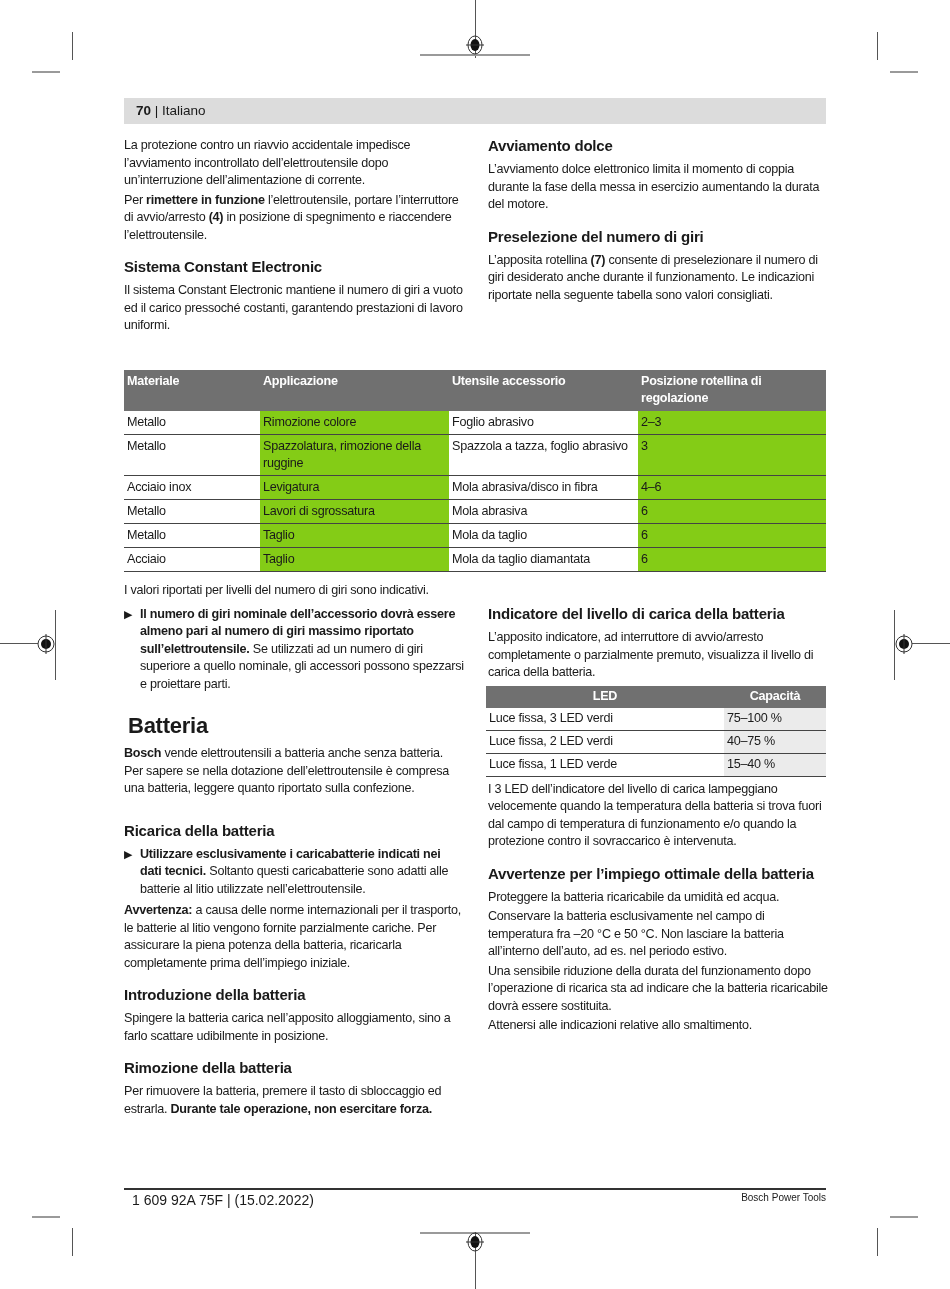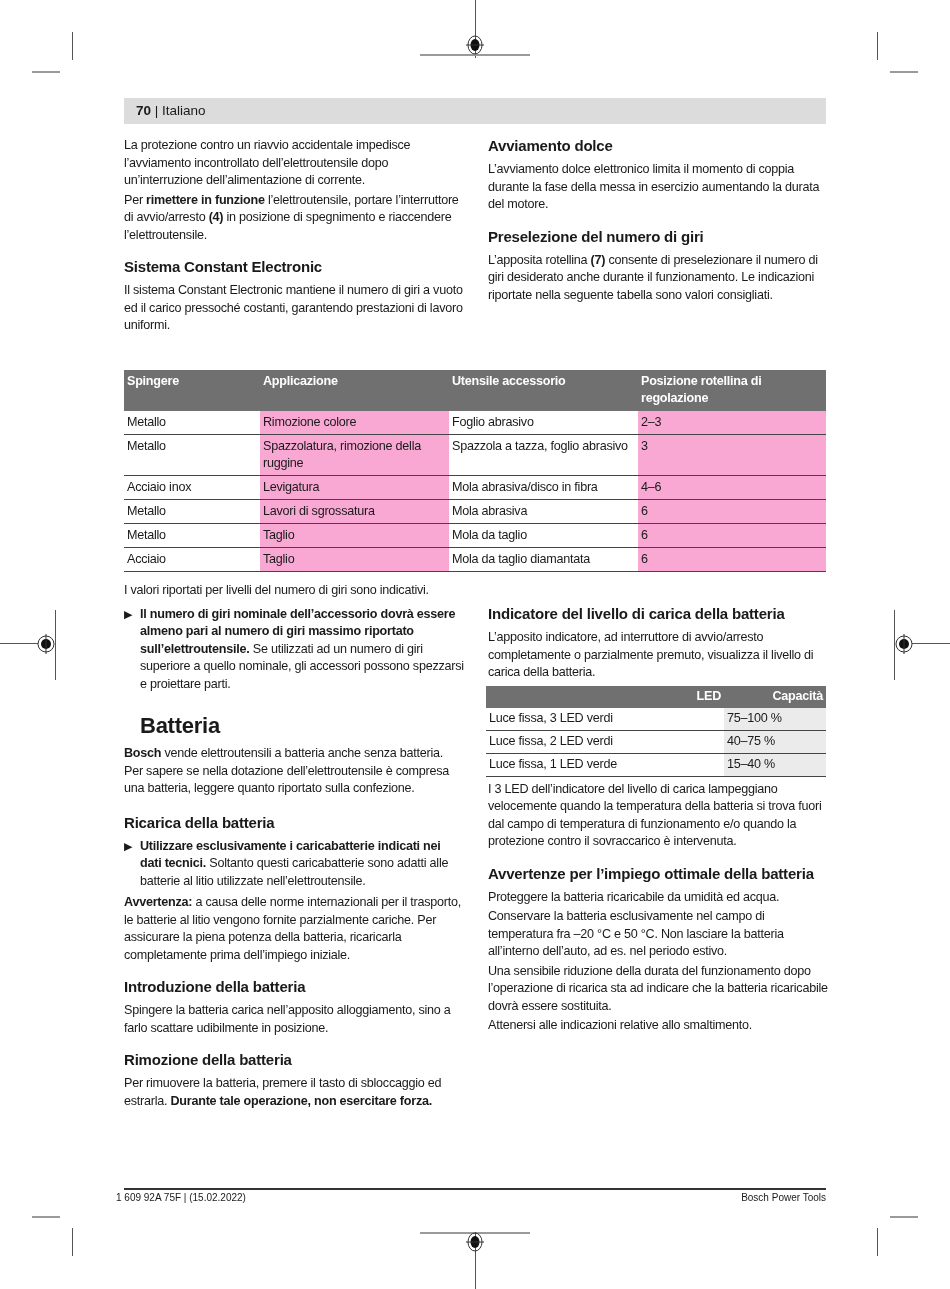--- a/index.html
+++ b/index.html
@@ -6,36 +6,36 @@
   body { width: 950px; height: 1289px; position: relative; overflow: hidden;
          font-family: "Liberation Sans", "DejaVu Sans", sans-serif; color: #1a1a1a; }
   .mark { position: absolute; background: #555; }
   .mark.gray { background: #9a9a9a; }
   .reg { position: absolute; width: 20px; height: 20px; }
   .header-bar { position: absolute; left: 124px; top: 98px; width: 702px; height: 26px;
                 background: #dcdcdc; font-size: 13.5px; line-height: 26px; }
   .header-bar .pg { font-weight: bold; padding-left: 12px; }
   .col { position: absolute; width: 340px; font-size: 12.6px; line-height: 17.5px; letter-spacing: -0.25px; }
   .col h3 { font-size: 15px; font-weight: bold; margin: 0 0 6px 0; line-height: 18px; letter-spacing: -0.2px; }
-  .col h2 { font-size: 22px; font-weight: bold; margin: 0 0 6px 16px; line-height: 26px; }
+  .col h2 { font-size: 22px; font-weight: bold; margin: 0 0 6px 4px; line-height: 26px; }
   .col p { margin: 0 0 2px 0; }
   .col .sec { margin-bottom: 14px; }
   .bullet { position: relative; padding-left: 16px; margin-bottom: 4px; }
   .bullet .tri { position: absolute; left: 0; top: 0; font-size: 11px; }
   table { border-collapse: collapse; }
   .main-table { position: absolute; left: 124px; top: 370px; width: 702px; font-size: 12.6px; line-height: 17px; letter-spacing: -0.25px; }
   .main-table th { background: #707070; color: #fff; text-align: left; font-weight: bold; vertical-align: top; padding: 3px 3px 4px 3px; }
   .main-table td { vertical-align: top; padding: 3px 3px 3px 3px; border-bottom: 1px solid #444; }
-  .main-table td.shade { background: #f9a8d4; }
+  .main-table td.shade { background: #84cc16; }
   .bat-table { width: 340px; font-size: 12.6px; line-height: 17px; margin: 4px 0 4px -2px; }
-  .bat-table th { background: #707070; color: #fff; text-align: right; font-weight: bold; padding: 2px 3px 3px 3px; }
+  .bat-table th { background: #707070; color: #fff; text-align: center; font-weight: bold; padding: 2px 3px 3px 3px; }
   .bat-table td { padding: 2px 3px 3px 3px; border-bottom: 1px solid #444; }
   .bat-table td.shade { background: #ebebeb; }
   .footer-line { position: absolute; left: 124px; top: 1188px; width: 702px; height: 2px; background: #333; }
-  .footer-left { position: absolute; left: 116px; top: 1192px; font-size: 10px; }
+  .footer-left { position: absolute; left: 132px; top: 1192px; font-size: 14px; }
   .footer-right { position: absolute; right: 124px; top: 1192px; font-size: 10px; }
 </style>
 </head>
 <body>
 
 <div class="mark" style="left:72px;top:32px;width:1px;height:28px;"></div>
 <div class="mark gray" style="left:32px;top:71px;width:28px;height:2px;"></div>
 <div class="mark" style="left:877px;top:32px;width:1px;height:28px;"></div>
 <div class="mark gray" style="left:890px;top:71px;width:28px;height:2px;"></div>
 <div class="mark" style="left:475px;top:0px;width:1px;height:58px;"></div>
@@ -101,21 +101,21 @@
 
 <table class="main-table">
   <colgroup>
       <col style="width:136px">
       <col style="width:189px">
       <col style="width:189px">
       <col style="width:188px">
     </colgroup>
   <thead>
     <tr>
-      <th>Spingere</th>
+      <th>Materiale</th>
       <th>Applicazione</th>
       <th>Utensile accessorio</th>
       <th>Posizione rotellina di regolazione</th>
     </tr>
   </thead>
   <tbody>
     <tr>
       <td>Metallo</td>
       <td class="shade">Rimozione colore</td>
       <td>Foglio abrasivo</td>
@@ -155,21 +155,21 @@
 </table>
 
 <div class="col" style="left:124px;top:582px;">
   <p style="margin-bottom:6px;">I valori riportati per livelli del numero di giri sono indicativi.</p>
   <div class="bullet">
     <span class="tri">▶</span>
     <b>Il numero di giri nominale dell’accessorio dovrà essere almeno pari al numero di giri massimo riportato sull’elettroutensile.</b><span> Se utilizzati ad un numero di giri superiore a quello nominale, gli accessori possono spezzarsi e proiettare parti.</span>
   </div>
   <div style="height:16px"></div>
   <h2>Batteria</h2>
-  <p style="margin-bottom:16px;"><b>Bosch</b><span> vende elettroutensili a batteria anche senza batteria. Per sapere se nella dotazione dell’elettroutensile è compresa una batteria, leggere quanto riportato sulla confezione.</span></p>
+  <p style="margin-bottom:24px;"><b>Bosch</b><span> vende elettroutensili a batteria anche senza batteria. Per sapere se nella dotazione dell’elettroutensile è compresa una batteria, leggere quanto riportato sulla confezione.</span></p>
   <h3>Ricarica della batteria</h3>
   <div class="bullet">
     <span class="tri">▶</span>
     <b>Utilizzare esclusivamente i caricabatterie indicati nei dati tecnici.</b><span> Soltanto questi caricabatterie sono adatti alle batterie al litio utilizzate nell’elettroutensile.</span>
   </div>
   <p style="margin-bottom:14px;"><b>Avvertenza:</b><span> a causa delle norme internazionali per il trasporto, le batterie al litio vengono fornite parzialmente cariche. Per assicurare la piena potenza della batteria, ricaricarla completamente prima dell’impiego iniziale.</span></p>
   <h3>Introduzione della batteria</h3>
   <p style="margin-bottom:14px;">Spingere la batteria carica nell’apposito alloggiamento, sino a farlo scattare udibilmente in posizione.</p>
   <h3>Rimozione della batteria</h3>
   <p><span>Per rimuovere la batteria, premere il tasto di sbloccaggio ed estrarla. </span><b>Durante tale operazione, non esercitare forza.</b></p>

